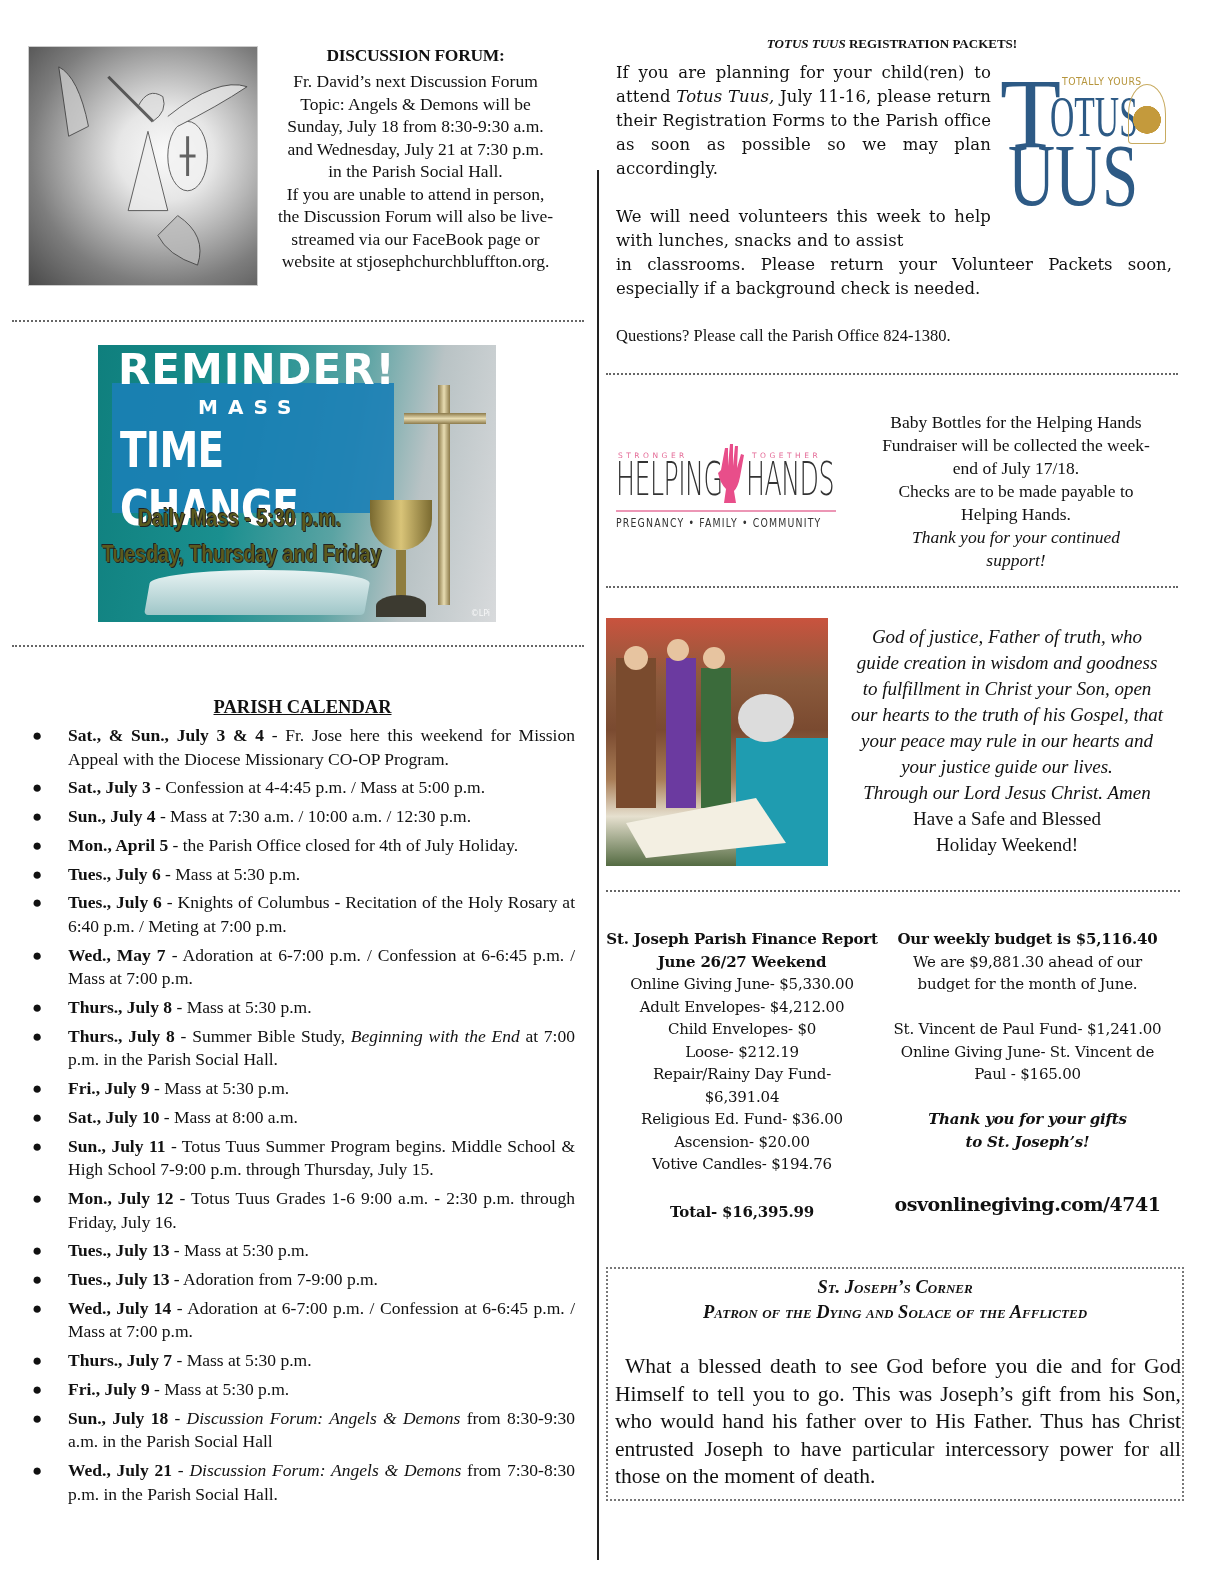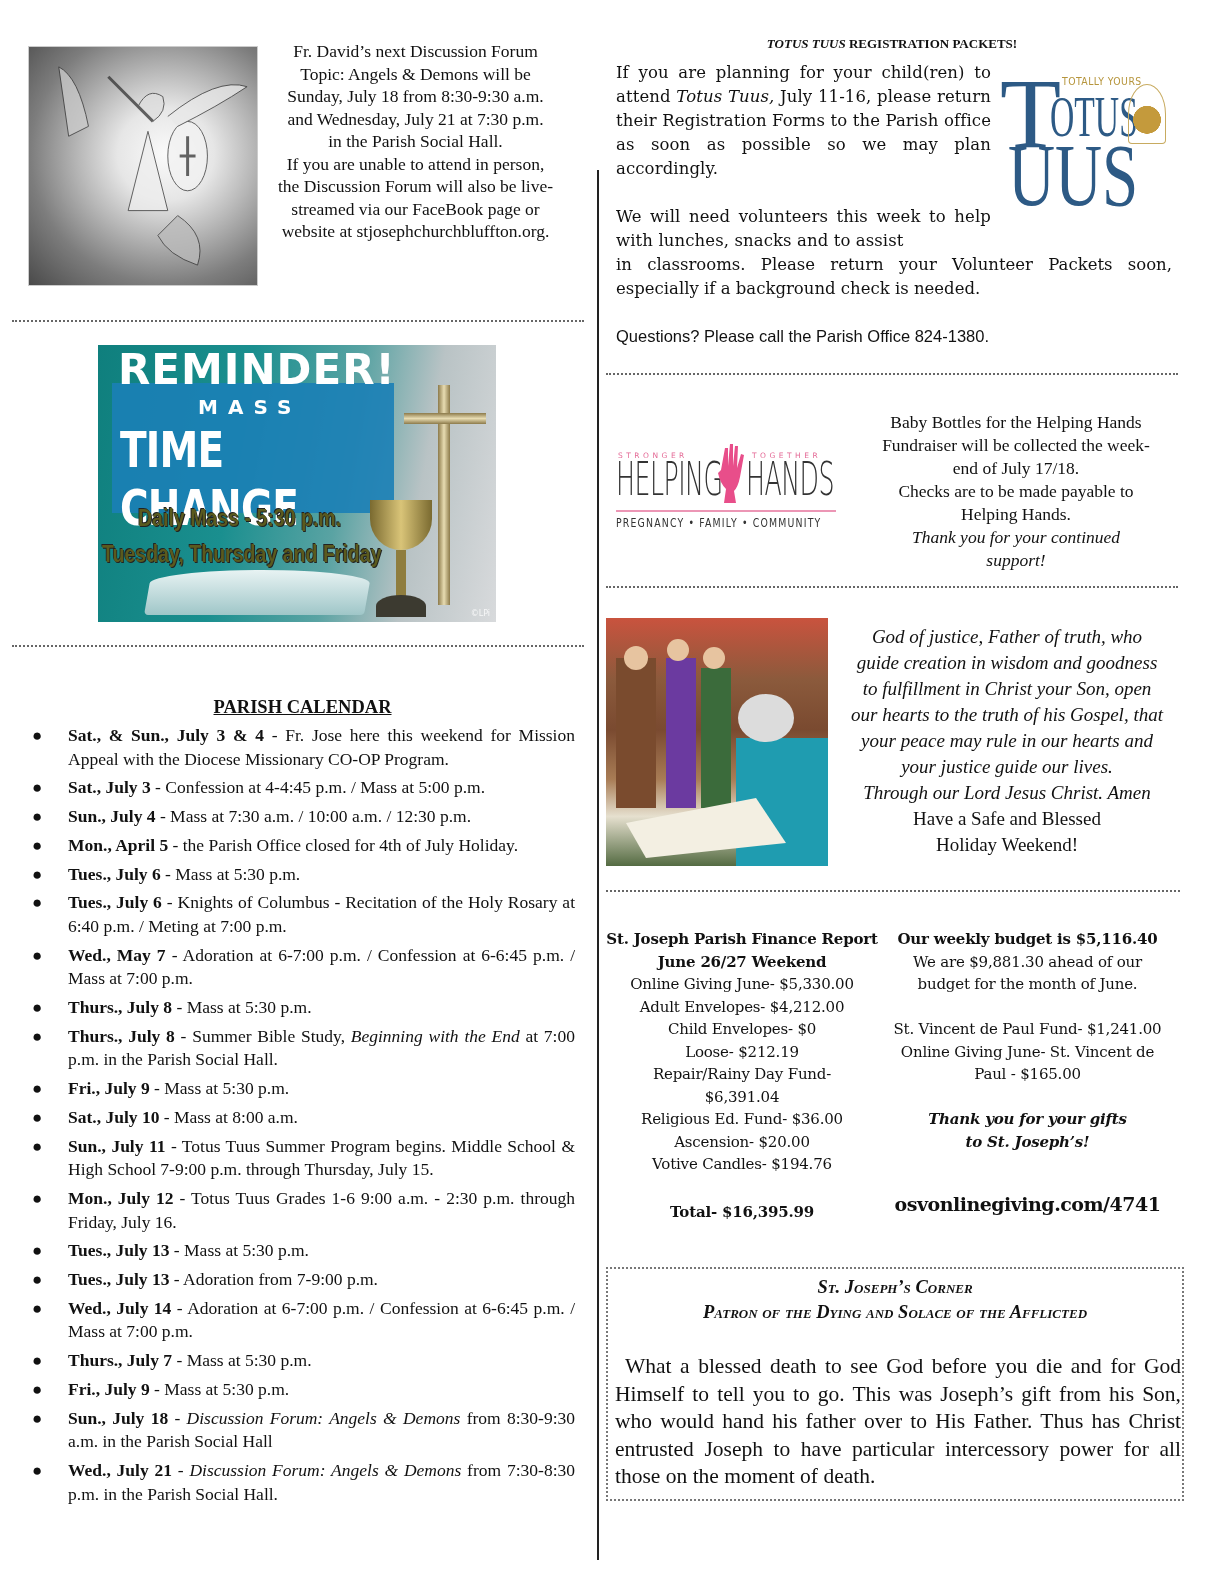--- a/index.html
+++ b/index.html
@@ -41,21 +41,21 @@
   .cal-list { left: 30px; top: 724px; width: 545px; list-style: none; font-size: 17.5px; line-height: 23.5px; }
   .cal-list li { position: relative; padding-left: 38px; text-align: justify; margin-bottom: 5.3px; }
   .cal-list li .bullet { position: absolute; left: 2px; top: 0; font-size: 17px; }
   .cal-list li b { font-weight: bold; }
 
   
   .tt-title { left: 612px; top: 36px; width: 560px; text-align: center; font-weight: bold; font-size: 13px; }
   .tt-title i { font-style: italic; }
   .tt-body { left: 616px; top: 61px; width: 375px; font-family: "DejaVu Serif", serif; font-size: 16.5px; line-height: 24px; text-align: justify; letter-spacing: 0.1px; }
   .tt-body2 { left: 616px; top: 253px; width: 556px; font-family: "DejaVu Serif", serif; font-size: 16.5px; line-height: 24px; text-align: justify; }
-  .tt-body3 { left: 616px; top: 324px; width: 556px; font-family: Liberation Sans, sans-serif; font-size: 16.5px; line-height: 24px; }
+  .tt-body3 { left: 616px; top: 324px; width: 556px; font-family: Liberation Serif, serif; font-size: 16.5px; line-height: 24px; }
   .tt-logo { left: 1000px; top: 70px; width: 175px; height: 150px; }
   .tt-logo .small { position: absolute; left: 62px; top: 5px; font-family: "DejaVu Sans", sans-serif; font-size: 11px; color: #b6953c; letter-spacing: 0.5px; transform: scaleX(0.85); transform-origin: left; }
   .tt-logo .T1 { position: absolute; left: 0; top: -6px; font-family: "Liberation Serif", serif; font-size: 100px; color: #2d5a85; line-height: 1; }
   .tt-logo .otus { position: absolute; left: 50px; top: 18px; font-family: "Liberation Serif", serif; font-size: 58px; color: #2d5a85; transform: scaleX(0.58); transform-origin: left; line-height: 1; }
   .tt-logo .uus { position: absolute; left: 8px; top: 62px; font-family: "Liberation Serif", serif; font-size: 88px; color: #2d5a85; transform: scaleX(0.74); transform-origin: left; line-height: 1; }
   .tt-logo .dome { position: absolute; left: 128px; top: 14px; width: 38px; height: 60px; border: 1px solid #c8ab60; border-radius: 50% 50% 4px 4px; background: radial-gradient(circle at 50% 60%, #c49a3c 0%, #c49a3c 35%, transparent 36%); }
 
   
   .hh-logo { left: 616px; top: 440px; width: 222px; height: 95px; }
   .hh-logo .st { position: absolute; top: 11px; font-family: "DejaVu Sans", sans-serif; font-size: 7.5px; letter-spacing: 3.5px; color: #e46a96; text-align: right; }
@@ -102,20 +102,21 @@
       <path d="M80 30 l45 45" stroke-width="3"></path>
       <ellipse cx="160" cy="110" rx="20" ry="35" fill="#f2f2f2"></ellipse>
       <path d="M152 110 h16 M160 90 v40" stroke-width="3"></path>
       <path d="M140 70 q50 -40 80 -30 q-30 20 -70 40" fill="#e9e9e9"></path>
       <path d="M150 170 q30 20 20 50 q-30 -10 -40 -30 z" fill="#bbb"></path>
       <path d="M30 20 q20 10 30 60 l-20 10 z" fill="#ccc"></path>
     </g>
   </svg>
 </div>
 <div class="abs forum">
+  <div class="t">DISCUSSION FORUM:</div>
   <div>Fr. David’s next Discussion Forum</div>
   <div>Topic: Angels &amp; Demons will be</div>
   <div>Sunday, July 18 from 8:30-9:30 a.m.</div>
   <div>and Wednesday, July 21 at 7:30 p.m.</div>
   <div>in the Parish Social Hall.</div>
   <div>If you are unable to attend in person,</div>
   <div>the Discussion Forum will also be live-</div>
   <div>streamed via our FaceBook page or</div>
   <div>website at stjosephchurchbluffton.org.</div>
 </div>

